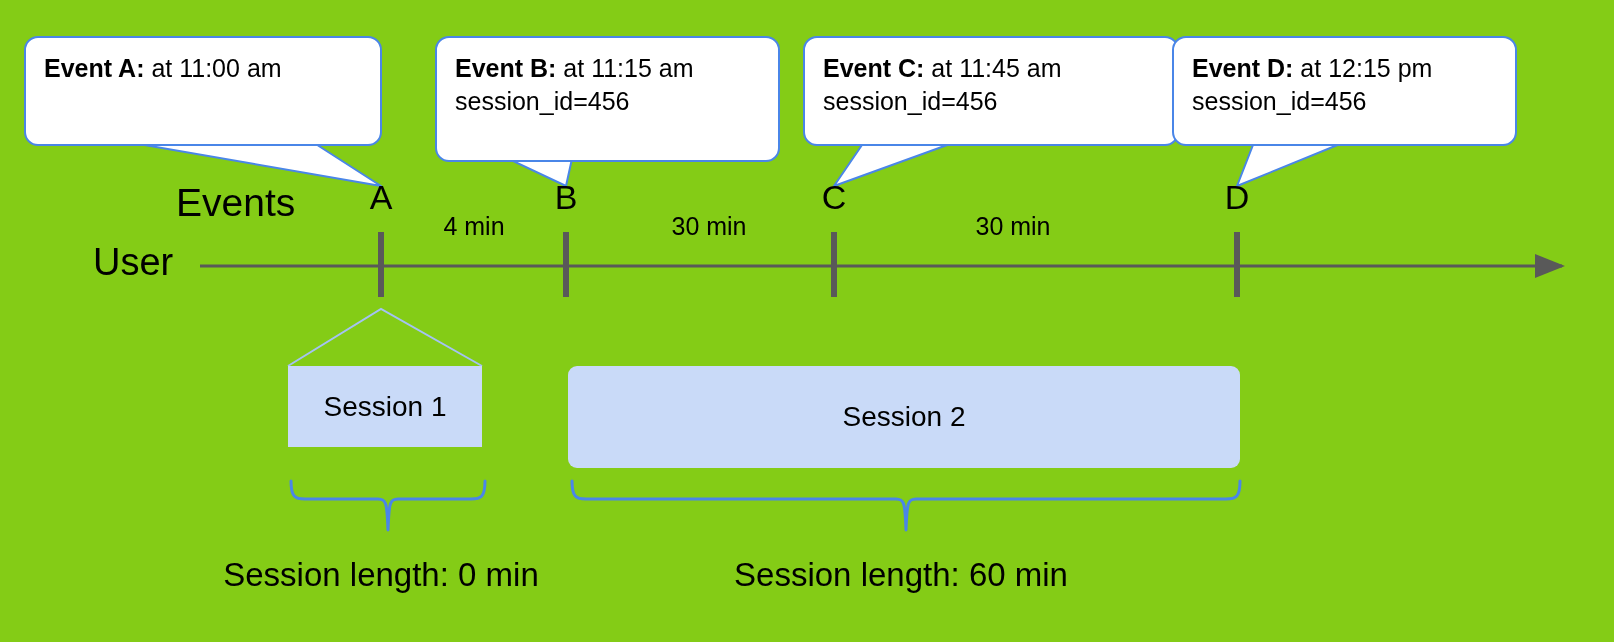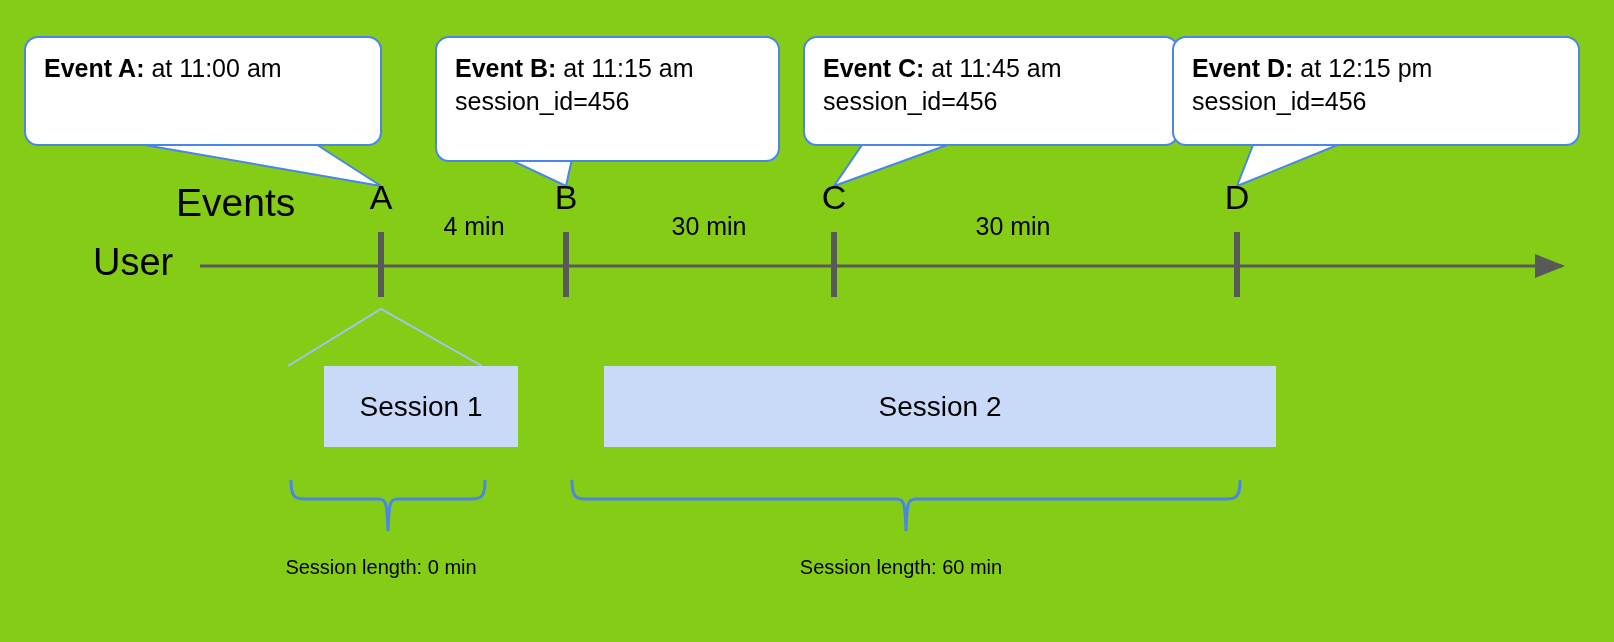--- a/index.html
+++ b/index.html
@@ -82,27 +82,26 @@
   .session-block {
     position: absolute;
     box-sizing: border-box;
     background: #c9daf8;
     display: flex;
     align-items: center;
     justify-content: center;
     font-size: 28px;
     color: #000000;
     z-index: 2;
-    margin-left: 36px;
   }
 
   
   .session-length {
     position: absolute;
-    font-size: 20px;
+    font-size: 33px;
     color: #000000;
     text-align: center;
     transform: translateX(-50%);
     white-space: nowrap;
     z-index: 2;
   }
 </style>
 </head>
 <body>
 
@@ -154,21 +153,21 @@
     <span class="line">session_id=456</span>
   </div>
 
   <div class="callout" style="left:803px; top:36px; width:376px; height:110px;">
     <span class="line">
       <span class="ev-name">Event C:</span><span> at 11:45 am</span>
     </span>
     <span class="line">session_id=456</span>
   </div>
 
-  <div class="callout" style="left:1172px; top:36px; width:408px; height:110px;">
+  <div class="callout" style="left:1172px; top:36px; width:345px; height:110px;">
     <span class="line">
       <span class="ev-name">Event D:</span><span> at 12:15 pm</span>
     </span>
     <span class="line">session_id=456</span>
   </div>
 
   <div class="tl-label-events" style="left:176px; top:181px;">Events</div>
 
   <div class="tl-label-user" style="left:93px; top:241px;text-align:center;">User</div>
 
@@ -178,20 +177,20 @@
   <div class="event-letter" style="left:1237px; top:178px;">D</div>
 
   <div class="gap-label" style="left:474px; top:212px;">4 min</div>
   <div class="gap-label" style="left:709px; top:212px;">30 min</div>
   <div class="gap-label" style="left:1013px; top:212px;">30 min</div>
 
   <div class="session-block" style="left:288px; top:366px; width:194px; height:81px;">
     <span>Session 1</span>
   </div>
 
-  <div class="session-block" style="left:568px; top:366px; width:672px; height:81px;">
+  <div class="session-block" style="left:568px; top:366px; width:672px; height:102px;border-radius:9px;">
     <span>Session 2</span>
   </div>
 
   <div class="session-length" style="left:381px; top:556px;">Session length: 0 min</div>
   <div class="session-length" style="left:901px; top:556px;">Session length: 60 min</div>
 
 </div>
 
 </body></html>

